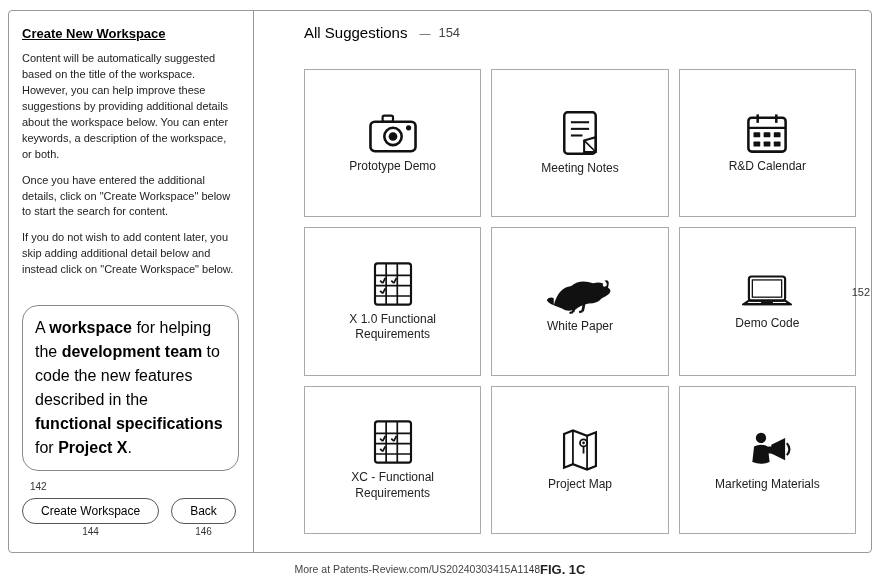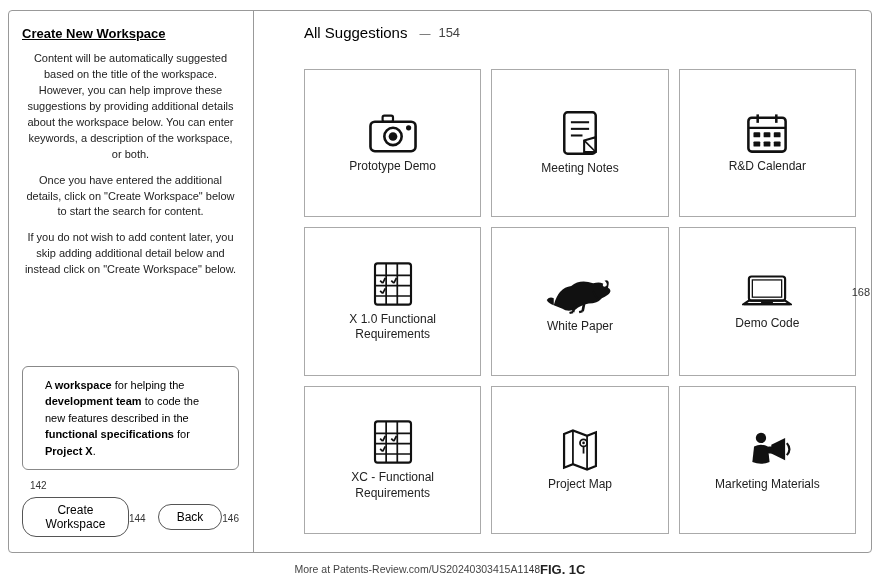--- a/index.html
+++ b/index.html
@@ -44,28 +44,27 @@
 
     .left-panel-body {
       font-size: 11px;
       line-height: 1.45;
       color: #222;
       flex: 1;
     }
 
     .left-panel-body p {
       margin-bottom: 10px;
-      text-align: center;
     }
 
     .workspace-box {
       border: 1.5px solid #888;
-      border-radius: 6px;
-      padding: 10px 22px;
-      font-size: 11px;
+      border-radius: 16px;
+      padding: 10px 12px;
+      font-size: 16px;
       line-height: 1.5;
       margin-top: 8px;
       margin-bottom: 10px;
       background: #fff;
     }
 
     .workspace-box b {
       font-weight: bold;
     }
 
@@ -94,21 +93,21 @@
 
     .btn-label {
       font-size: 10px;
       color: #333;
       margin-top: 2px;
       text-align: center;
     }
 
     .btn-wrapper {
       display: flex;
-      flex-direction: row;
+      flex-direction: column;
       align-items: center;
     }
 
     
     .right-panel {
       position: absolute;
       top: 10px;
       left: 288px;
       right: 8px;
       bottom: 30px;
@@ -344,20 +343,20 @@
 
         <line x1="28" y1="26" x2="34" y2="24" stroke="#111" stroke-width="2.5"></line>
       </svg></div>
         <div class="grid-label">Marketing
 Materials</div>
       </div>
     </div>
 </div>
 
 <div style="position:absolute; right:10px; top:50%; transform:translateY(-50%); font-size:11px; color:#333;">
-  <span>168</span>
+  <span>152</span>
 </div>
 
 <div class="bottom-bar">
   <span>More at Patents-Review.com/US20240303415A1</span>
   <span style="font-size:10px;color:#333;">148</span>
   <span class="fig-label">FIG. 1C</span>
 </div>
 
 </body></html>

